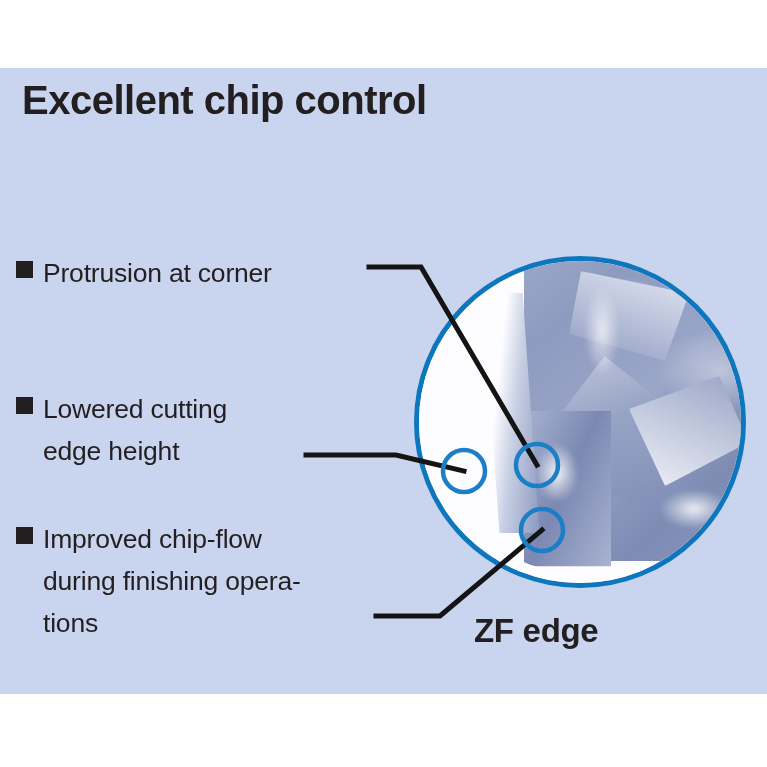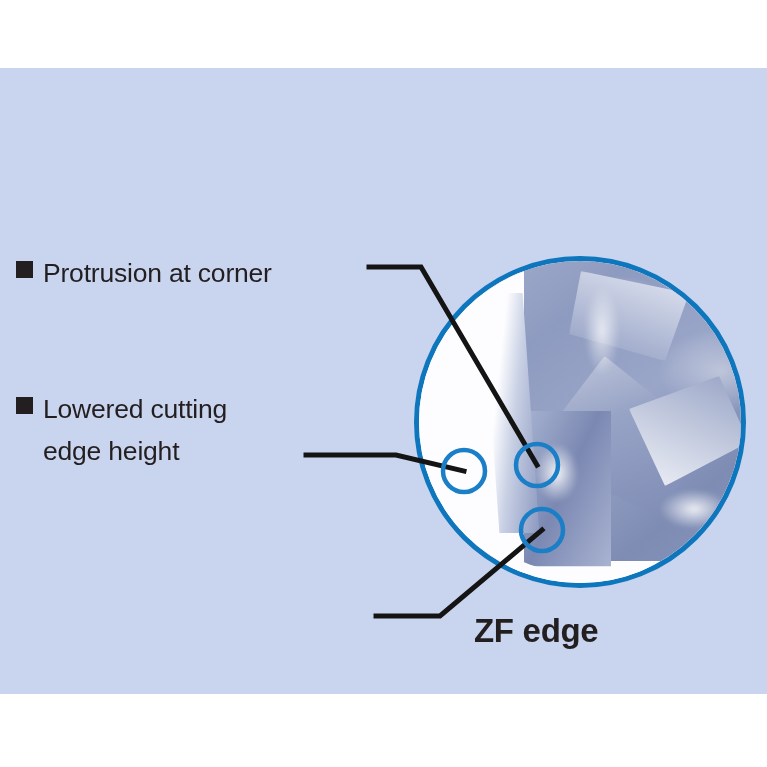--- a/index.html
+++ b/index.html
@@ -212,32 +212,39 @@
     white-space: nowrap;
   }
 </style>
 </head>
 <body>
 
 <div id="canvas">
 
   <div id="panel"></div>
 
+  <div id="title">Excellent chip control</div>
 
   <div class="bullet-item" id="item-0">
     <span class="bullet-sq"></span>
     <span class="bullet-text">Protrusion at corner</span>
   </div>
 
   <div class="bullet-item" id="item-1">
     <span class="bullet-sq"></span>
     <span class="bullet-text">Lowered cutting
 edge height</span>
   </div>
 
+  <div class="bullet-item" id="item-2">
+    <span class="bullet-sq"></span>
+    <span class="bullet-text">Improved chip-flow
+during finishing opera-
+tions</span>
+  </div>
 
   <div id="magnifier">
     <div id="photo">
       <div id="photo-body"></div>
       <div id="chipgroove"></div>
       <div id="facet-a"></div>
       <div id="facet-b"></div>
       <div id="insert-corner"></div>
       <div id="insert-white-l"></div>
       <div id="insert-bevel"></div>

